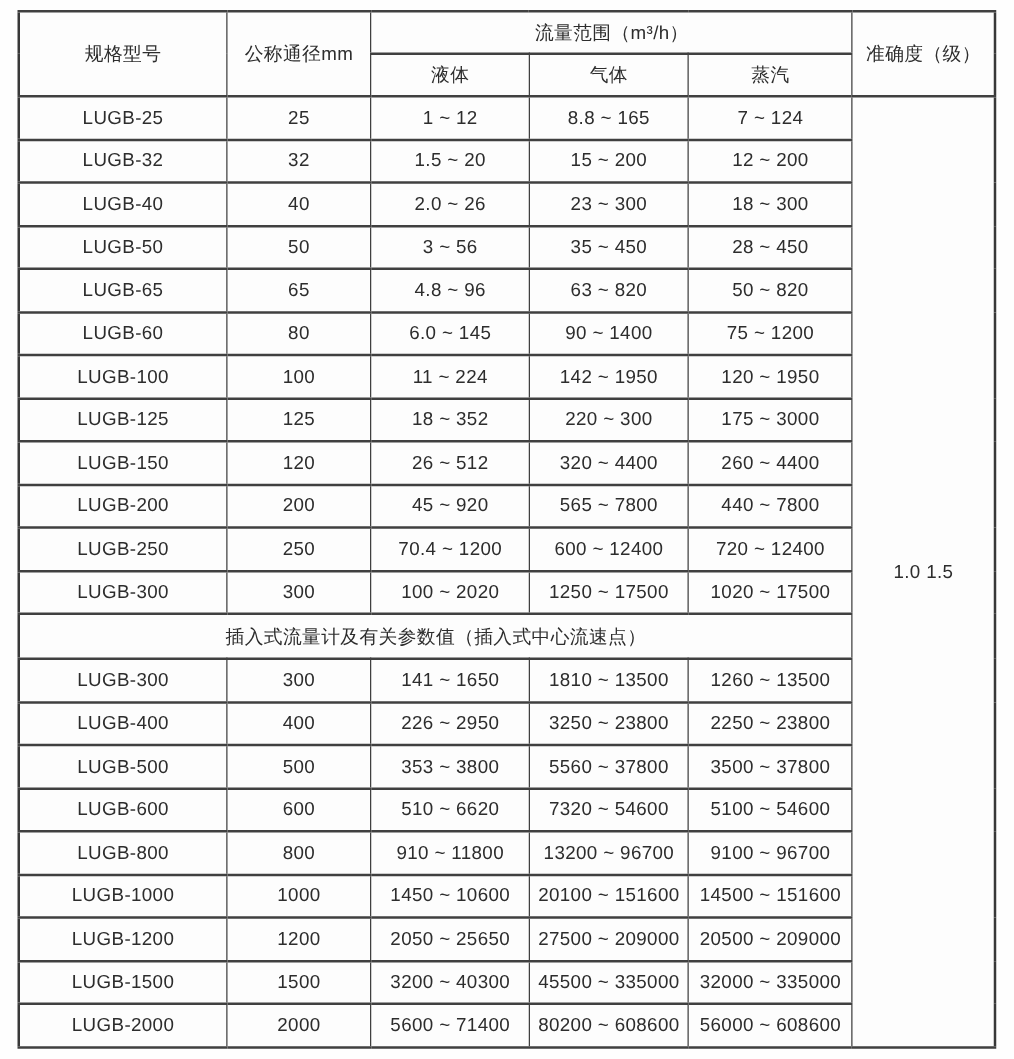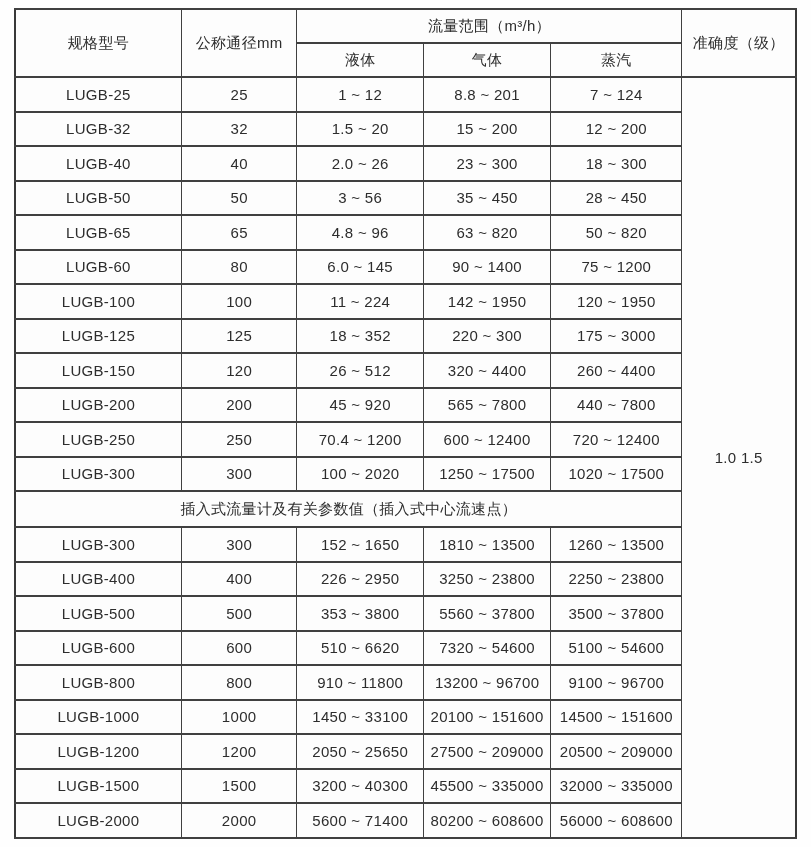--- a/index.html
+++ b/index.html
@@ -83,21 +83,21 @@
         <th>液体</th>
         <th>气体</th>
         <th>蒸汽</th>
       </tr>
     </thead>
     <tbody>
       <tr>
         <td>LUGB-25</td>
         <td>25</td>
         <td>1 ~ 12</td>
-        <td>8.8 ~ 201</td>
+        <td>8.8 ~ 165</td>
         <td>7 ~ 124</td>
         <td rowspan="22" class="accuracy-cell">1.0
 1.5</td>
       </tr>
       <tr>
         <td>LUGB-32</td>
         <td>32</td>
         <td>1.5 ~ 20</td>
         <td>15 ~ 200</td>
         <td>12 ~ 200</td>
@@ -171,21 +171,21 @@
         <td>100 ~ 2020</td>
         <td>1250 ~ 17500</td>
         <td>1020 ~ 17500</td>
       </tr>
       <tr>
         <td colspan="5" class="separator-cell">插入式流量计及有关参数值（插入式中心流速点）</td>
       </tr>
       <tr>
         <td>LUGB-300</td>
         <td>300</td>
-        <td>152 ~ 1650</td>
+        <td>141 ~ 1650</td>
         <td>1810 ~ 13500</td>
         <td>1260 ~ 13500</td>
       </tr>
       <tr>
         <td>LUGB-400</td>
         <td>400</td>
         <td>226 ~ 2950</td>
         <td>3250 ~ 23800</td>
         <td>2250 ~ 23800</td>
       </tr>
@@ -206,21 +206,21 @@
       <tr>
         <td>LUGB-800</td>
         <td>800</td>
         <td>910 ~ 11800</td>
         <td>13200 ~ 96700</td>
         <td>9100 ~ 96700</td>
       </tr>
       <tr>
         <td>LUGB-1000</td>
         <td>1000</td>
-        <td>1450 ~ 33100</td>
+        <td>1450 ~ 10600</td>
         <td>20100 ~ 151600</td>
         <td>14500 ~ 151600</td>
       </tr>
       <tr>
         <td>LUGB-1200</td>
         <td>1200</td>
         <td>2050 ~ 25650</td>
         <td>27500 ~ 209000</td>
         <td>20500 ~ 209000</td>
       </tr>

